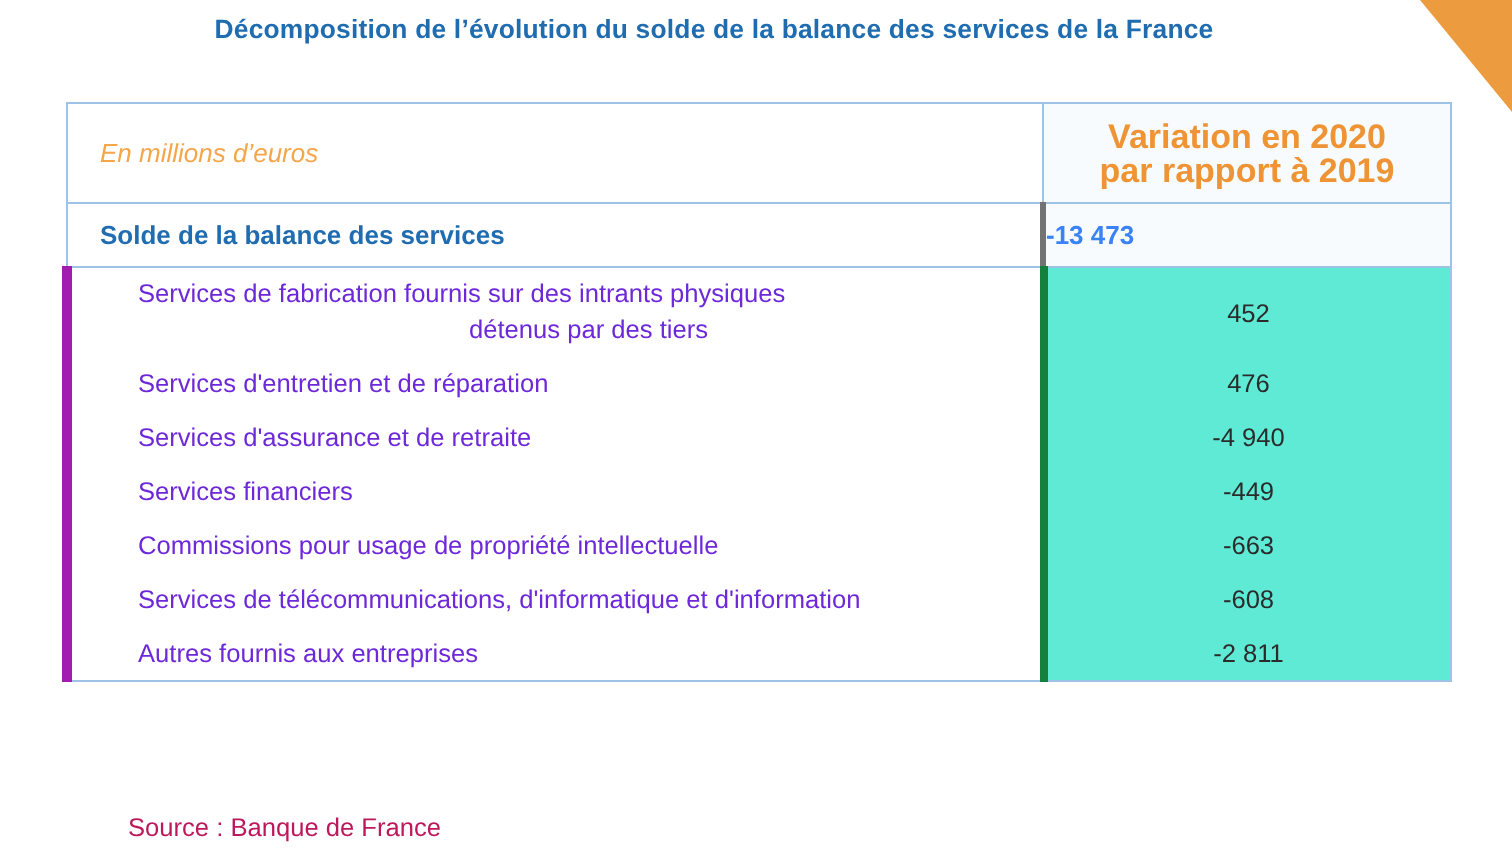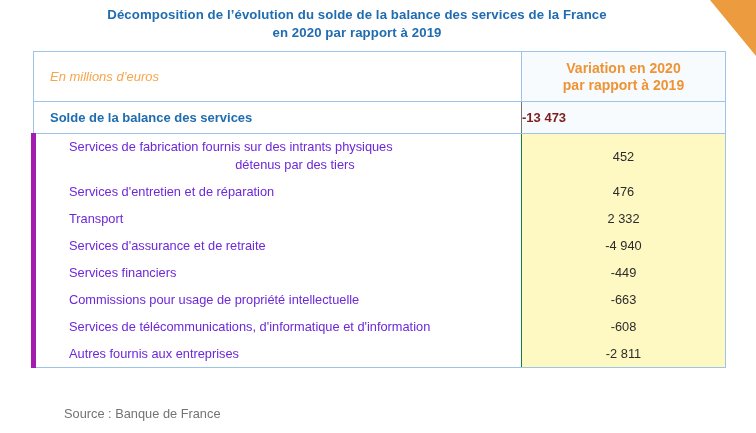--- a/index.html
+++ b/index.html
@@ -79,92 +79,91 @@
     font-style: italic;
     font-size: 13px;
     padding-left: 16px !important;
   }
   .hdr-value {
     border-left: 1px solid #9dc3e6;
     border-right: 1px solid #9dc3e6;
     background: #f7fbfe;
     color: #ef9434;
     font-weight: bold;
-    font-size: 14px;
+    font-size: 17px;
     text-align: center !important;
     line-height: 17px;
   }
   .hdr-value .l { display: block; }
 
   .total-row td {
     border-bottom: 1px solid #9dc3e6;
     height: 31px;
   }
   .total-label {
     border-left: 1px solid #9dc3e6;
     color: #1f6cb0;
     font-weight: bold;
     font-size: 13px;
     padding-left: 16px !important;
   }
   .total-value {
-    border-left: 1px solid #737373;
+    border-left: 3px solid #737373;
     border-right: 1px solid #9dc3e6;
     background: #f7fbfe;
-    color: #7f1d1d;
+    color: #3b82f6;
     font-weight: bold;
     font-size: 13px;
     text-align: center;
   }
 
   tr.item-row td { height: 27px; }
   tr.item-row.tall td { height: 44px; }
   .item-label {
     border-left: 5px solid #a21caf;
     color: #6d28d9;
     font-size: 12.8px;
     padding-left: 33px !important;
     line-height: 18px;
   }
   .item-label.italic { font-style: italic; }
   .item-label .l2 { display: block; text-align: center; }
   .item-value {
-    border-left: 1px solid #15803d;
+    border-left: 4px solid #15803d;
     border-right: 1px solid #9dc3e6;
-    background: #fef9c3;
+    background: #5eead4;
     color: #2b2b2b;
     font-size: 12.8px;
     text-align: center !important;
   }
   tr.last-row .item-label { border-bottom: 1px solid #9dc3e6; }
   tr.last-row .item-value { border-bottom: 1px solid #9dc3e6; }
 
   
   .source {
     position: absolute;
     left: 64px;
     top: 406px;
-    color: #737373;
+    color: #be185d;
     font-size: 12.8px;
   }
 </style>
 </head>
 <body>
 
 <div id="page">
 
   <div class="corner-triangle">
     <svg width="46" height="56" viewBox="0 0 46 56">
       <polygon points="0,0 46,0 46,56" fill="#ed9b3f"></polygon>
     </svg>
   </div>
 
   <div class="title">
     <span class="line">Décomposition de l’évolution du solde de la balance des services de la France</span>
-    <span class="line">en 2020 par rapport à 2019</span>
   </div>
 
   <div class="table-wrap">
     <table class="data">
       <colgroup>
         <col class="c-label">
         <col class="c-value">
       </colgroup>
       <tbody>
         <tr class="hdr-row">
@@ -186,24 +185,20 @@
             <span class="l2">détenus par des tiers</span>
           </td>
           <td class="item-value">452</td>
         </tr>
 
         <tr class="item-row">
           <td class="item-label">Services d'entretien et de réparation</td>
           <td class="item-value">476</td>
         </tr>
 
-        <tr class="item-row">
-          <td class="item-label">Transport</td>
-          <td class="item-value">2 332</td>
-        </tr>
 
 
 
         <tr class="item-row">
           <td class="item-label">Services d'assurance et de retraite</td>
           <td class="item-value">-4 940</td>
         </tr>
 
         <tr class="item-row">
           <td class="item-label">Services financiers</td>

